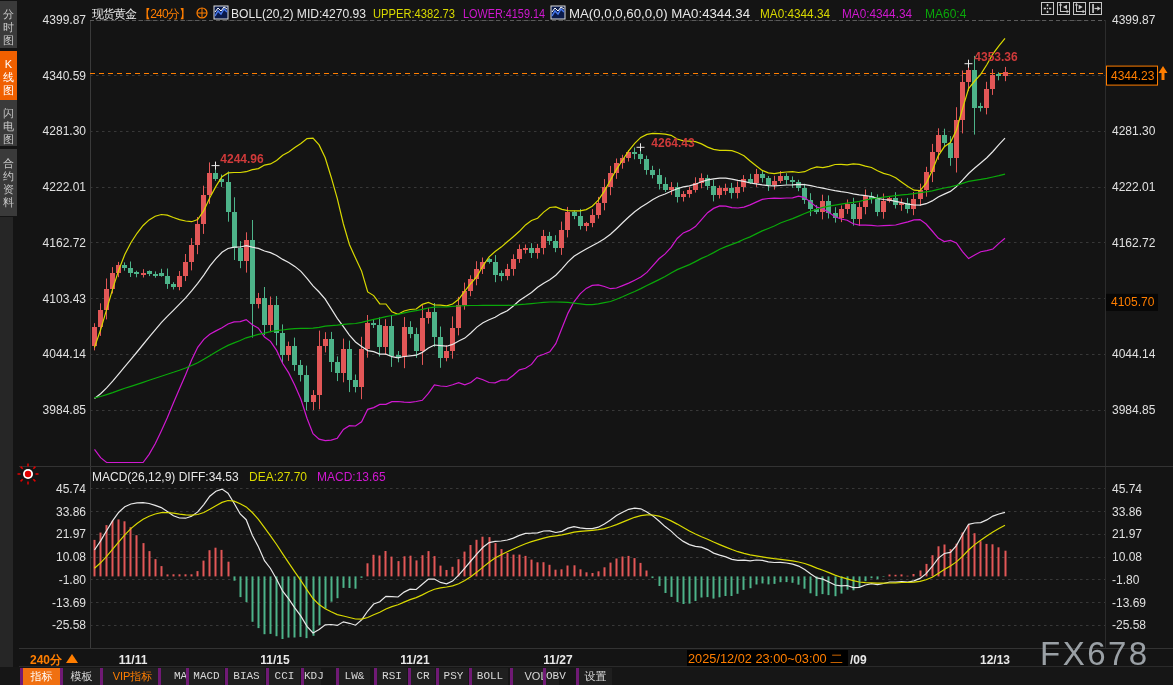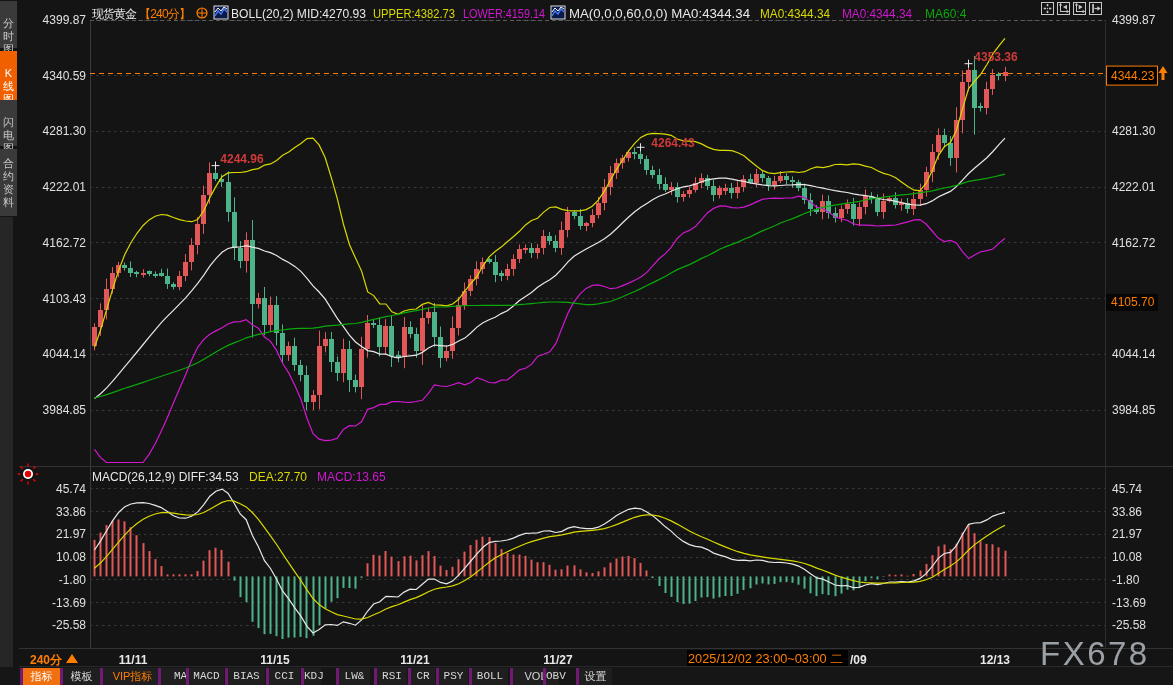--- a/index.html
+++ b/index.html
@@ -1,18 +1,18 @@
 <!DOCTYPE html>
 <html><head><meta charset="utf-8"><style>
 * { margin:0; padding:0; box-sizing:border-box; }
 body { width:1173px; height:685px; background:#141414; overflow:hidden;
        font-family:"Liberation Sans", sans-serif; position:relative; }
 .abs { position:absolute; }
 .vtab { position:absolute; left:0; width:17px; background:#3a3a3a; color:#c8c8c8;
-        font-size:11px; text-align:center; line-height:13px; padding-top:16px;
+        font-size:11px; text-align:center; line-height:13px; padding-top:7px;
         word-break:break-all; }
 .cell { position:absolute; top:668px; height:17px; background:#1f1f1f;
         color:#d8d8d8; font-size:11px; font-family:"Liberation Mono", monospace;
         text-align:center; line-height:16px; border-left:3px solid #701a75; }
 </style></head>
 <body>
 <div class="abs" style="left:0;top:0;width:17px;height:667px;background:#141414"></div>
 <div class="abs" style="left:0;top:217px;width:13px;height:450px;background:#262626"></div>
 <div class="vtab" style="top:1px;height:47px;">分时图</div>
 <div class="vtab" style="top:51px;height:58px;background:#f06000;color:#fff;">K线图</div>

